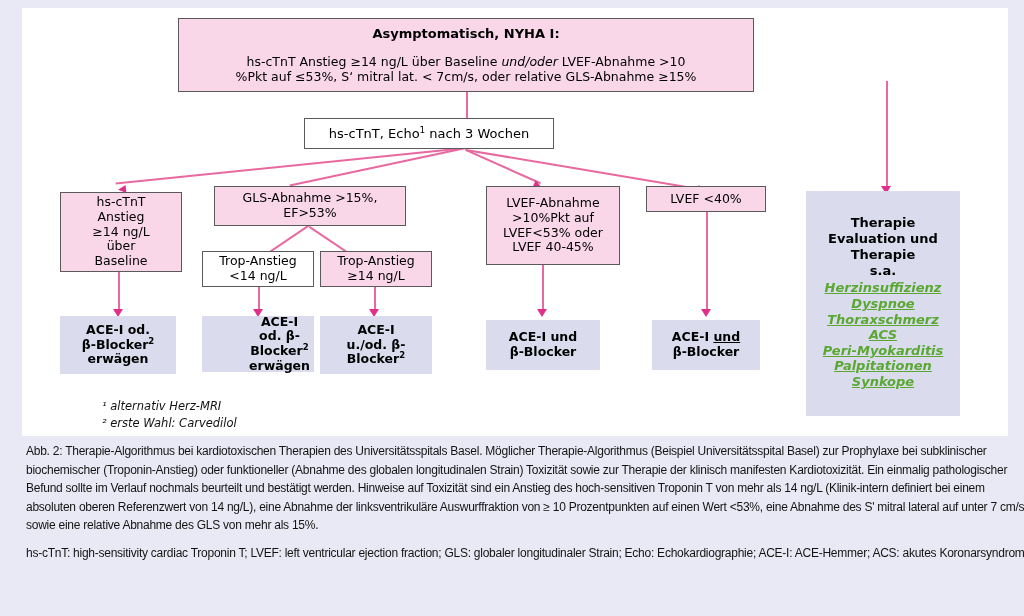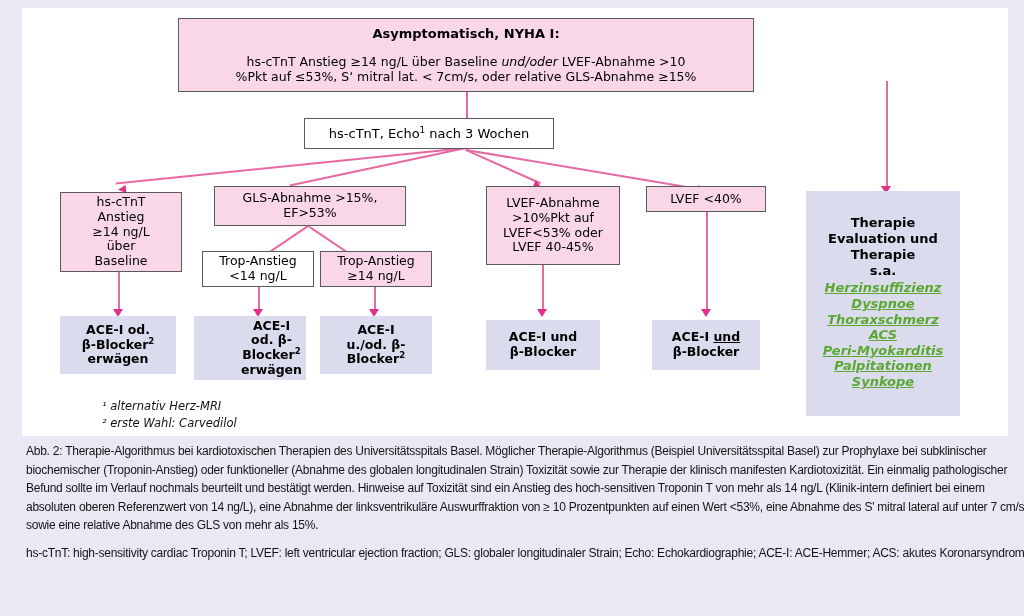--- a/index.html
+++ b/index.html
@@ -159,21 +159,21 @@
     </div>
 
     <div class="node pink f12" style="left:298px;top:243px;width:112px;height:36px;">
       <div class="inner">Trop-Anstieg<br>≥14 ng/L</div>
     </div>
 
     <div class="node blue f12 bold" style="left:38px;top:308px;width:116px;height:58px;">
       <div class="inner">ACE-I od.<br>β-Blocker<sup>2</sup><br>erwägen</div>
     </div>
 
-    <div class="node blue f12 bold" style="left:172px;top:308px;width:112px;height:64px;padding-left:43px;">
+    <div class="node blue f12 bold" style="left:180px;top:308px;width:112px;height:56px;padding-left:43px;">
       <div class="inner">ACE-I od. β-<br>Blocker<sup>2</sup><br>erwägen</div>
     </div>
 
     <div class="node blue f12 bold" style="left:298px;top:308px;width:112px;height:58px;">
       <div class="inner">ACE-I<br>u./od. β-<br>Blocker<sup>2</sup></div>
     </div>
 
     <div class="node blue f12 bold" style="left:464px;top:312px;width:114px;height:50px;">
       <div class="inner">ACE-I und<br>β-Blocker</div>
     </div>

